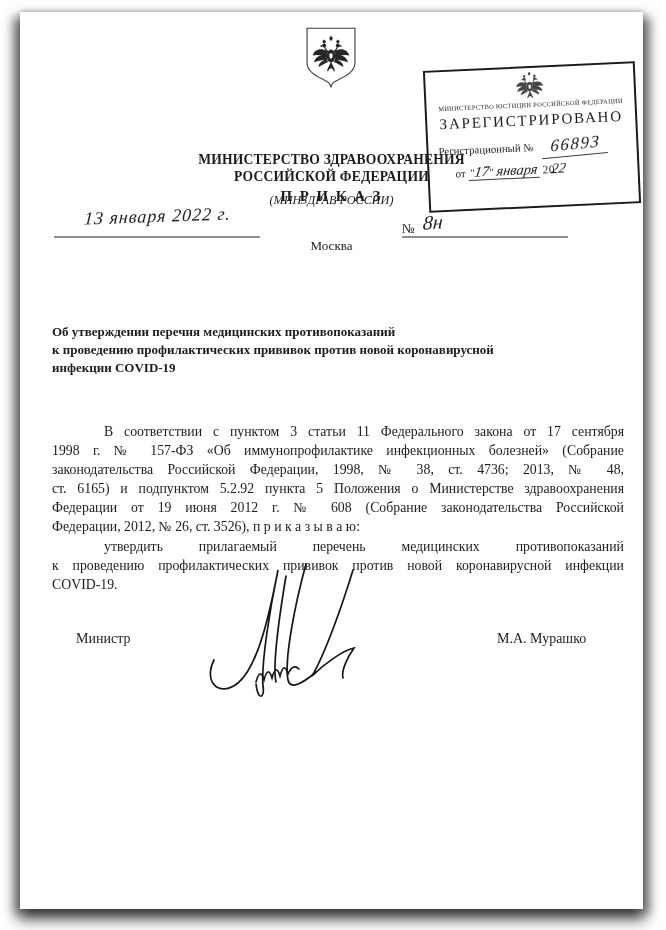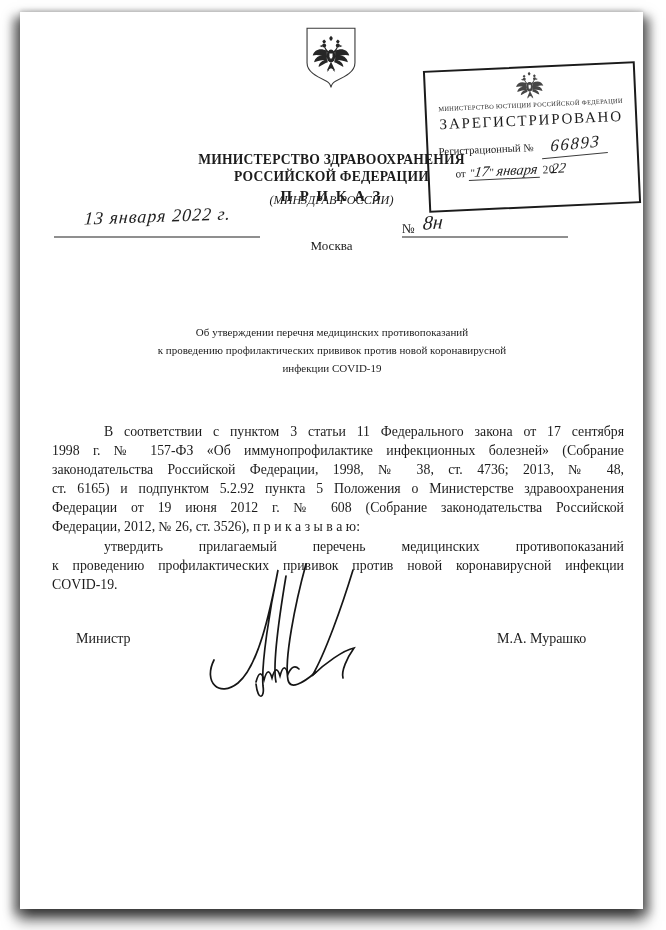--- a/index.html
+++ b/index.html
@@ -39,21 +39,21 @@
   .st-min{font-size:6.4px;letter-spacing:.3px;white-space:nowrap;margin-top:1px;color:#2a2a2a;}
   .st-reg{font-size:15px;letter-spacing:1.8px;margin-top:4px;color:#1d1d1d;}
   .st-row{margin-top:7px;font-size:10.8px;text-align:left;padding-left:10px;white-space:nowrap;}
   .st-num{font-size:17px;letter-spacing:1.5px;display:inline-block;transform:rotate(-3deg) skewX(-8deg);border-bottom:1.6px solid #3a3a3a;padding:0 8px 1px 8px;margin-left:6px;}
   .st-date{margin-top:3px;font-size:11px;text-align:left;padding-left:26px;white-space:nowrap;}
   .st-underline{border-bottom:1.4px solid #3a3a3a;padding:0 2px 1px 2px;}
   .st-dayhw,.st-monthhw,.st-yearhw{font-size:14.5px;display:inline-block;transform:skewX(-10deg);}
   .st-yearp{font-size:11.5px;letter-spacing:.5px;}
   .st-yearhw{margin-left:-4px;}
   
-  .title{left:32px;top:311px;width:560px;text-align:center;font-weight:normal;font-size:11px;line-height:18px;}
+  .title{left:32px;top:311px;width:560px;font-weight:bold;font-size:13px;line-height:18px;}
   
   .bodytext{left:32px;top:410px;width:572px;font-size:13.8px;}
   .ln{height:19.1px;line-height:19.1px;overflow:hidden;text-align:justify;}
   .jl{text-align-last:justify;}
   .ind{text-indent:52px;}
   
   .sigsvg{left:178px;top:548px;width:182px;height:152px;}
   .sig-left{left:56px;top:619px;font-size:14px;}
   .sig-right{left:477px;top:619px;font-size:14px;}
 </style>

